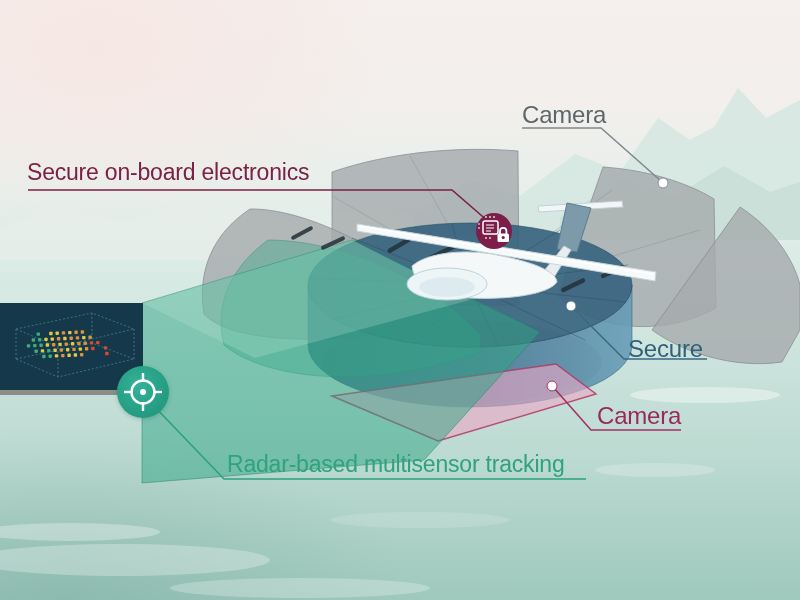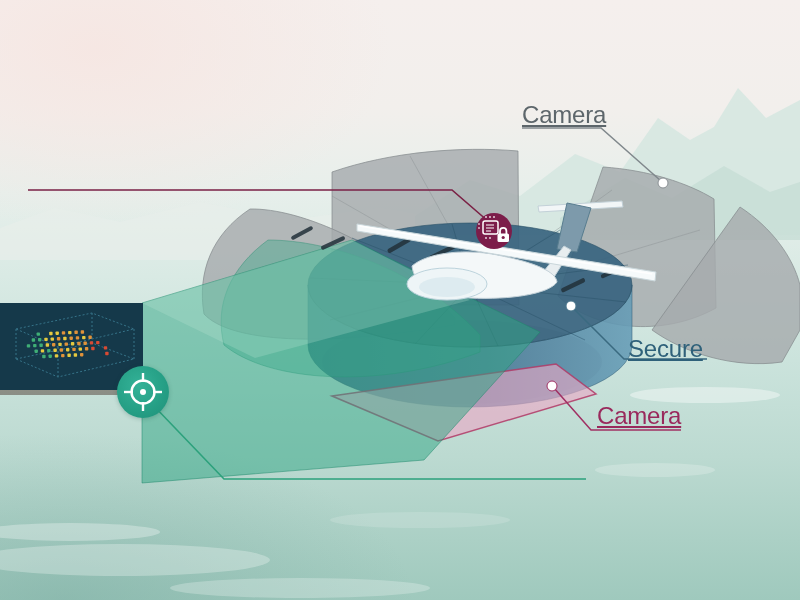--- a/index.html
+++ b/index.html
@@ -5,21 +5,21 @@
   html,body{margin:0;padding:0;}
   .stage{
     position:relative;width:800px;height:600px;overflow:hidden;
     font-family:"Liberation Sans","DejaVu Sans",sans-serif;
     background:
       radial-gradient(ellipse 420px 260px at 12% 8%, rgba(246,230,226,.9) 0%, rgba(246,230,226,0) 70%),
       radial-gradient(ellipse 500px 240px at 8% 100%, rgba(110,162,152,.38) 0%, rgba(110,162,152,0) 70%),
       linear-gradient(180deg,#f5efed 0%,#f2efec 18%,#e7efeb 32%,#d9eae4 46%,#cbe3dc 60%,#bcdad1 76%,#abd0c5 90%,#9fc9bd 100%);
   }
   .stage svg{position:absolute;left:0;top:0;}
-  .label{position:absolute;white-space:nowrap;font-weight:500;letter-spacing:-0.2px;text-decoration:underline;}
+  .label{position:absolute;white-space:nowrap;font-weight:500;letter-spacing:-0.2px;}
   .lbl-secure{left:27px;top:159px;font-size:23px;color:#7a2145;}
   .lbl-camera-top{left:522px;top:101px;font-size:24px;color:#5d666b;}
   .lbl-lidar{left:628px;top:335px;font-size:24px;color:#2f617a;}
   .lbl-camera-bottom{left:597px;top:402px;font-size:24px;color:#99295c;}
   .lbl-radar{left:227px;top:451px;font-size:23px;color:#2ea37d;}
   .inset{position:absolute;left:0;top:303px;width:143px;border-right:2px solid rgba(225,248,238,.75);}
   .inset .frame{display:block;}
   .crosshair-badge{
     position:absolute;left:117px;top:366px;width:52px;height:52px;border-radius:50%;
     background:radial-gradient(circle at 42% 38%, #34b298 0%, #26a086 55%, #1f8f78 100%);
@@ -247,16 +247,18 @@
         <circle cx="26" cy="26" r="11.5"></circle>
         <line x1="26" y1="7" x2="26" y2="16"></line>
           <line x1="26" y1="36" x2="26" y2="45"></line>
         <line x1="7" y1="26" x2="16" y2="26"></line>
           <line x1="36" y1="26" x2="45" y2="26"></line>
       </g>
       <circle cx="26" cy="26" r="3" fill="#ffffff"></circle>
     </svg>
   </div>
 
+  <div class="label lbl-secure">Secure on-board electronics</div>
   <div class="label lbl-camera-top">Camera</div>
   <div class="label lbl-lidar">Secure</div>
   <div class="label lbl-camera-bottom">Camera</div>
+  <div class="label lbl-radar">Radar-based multisensor tracking</div>
 </div>
 
 </body></html>

